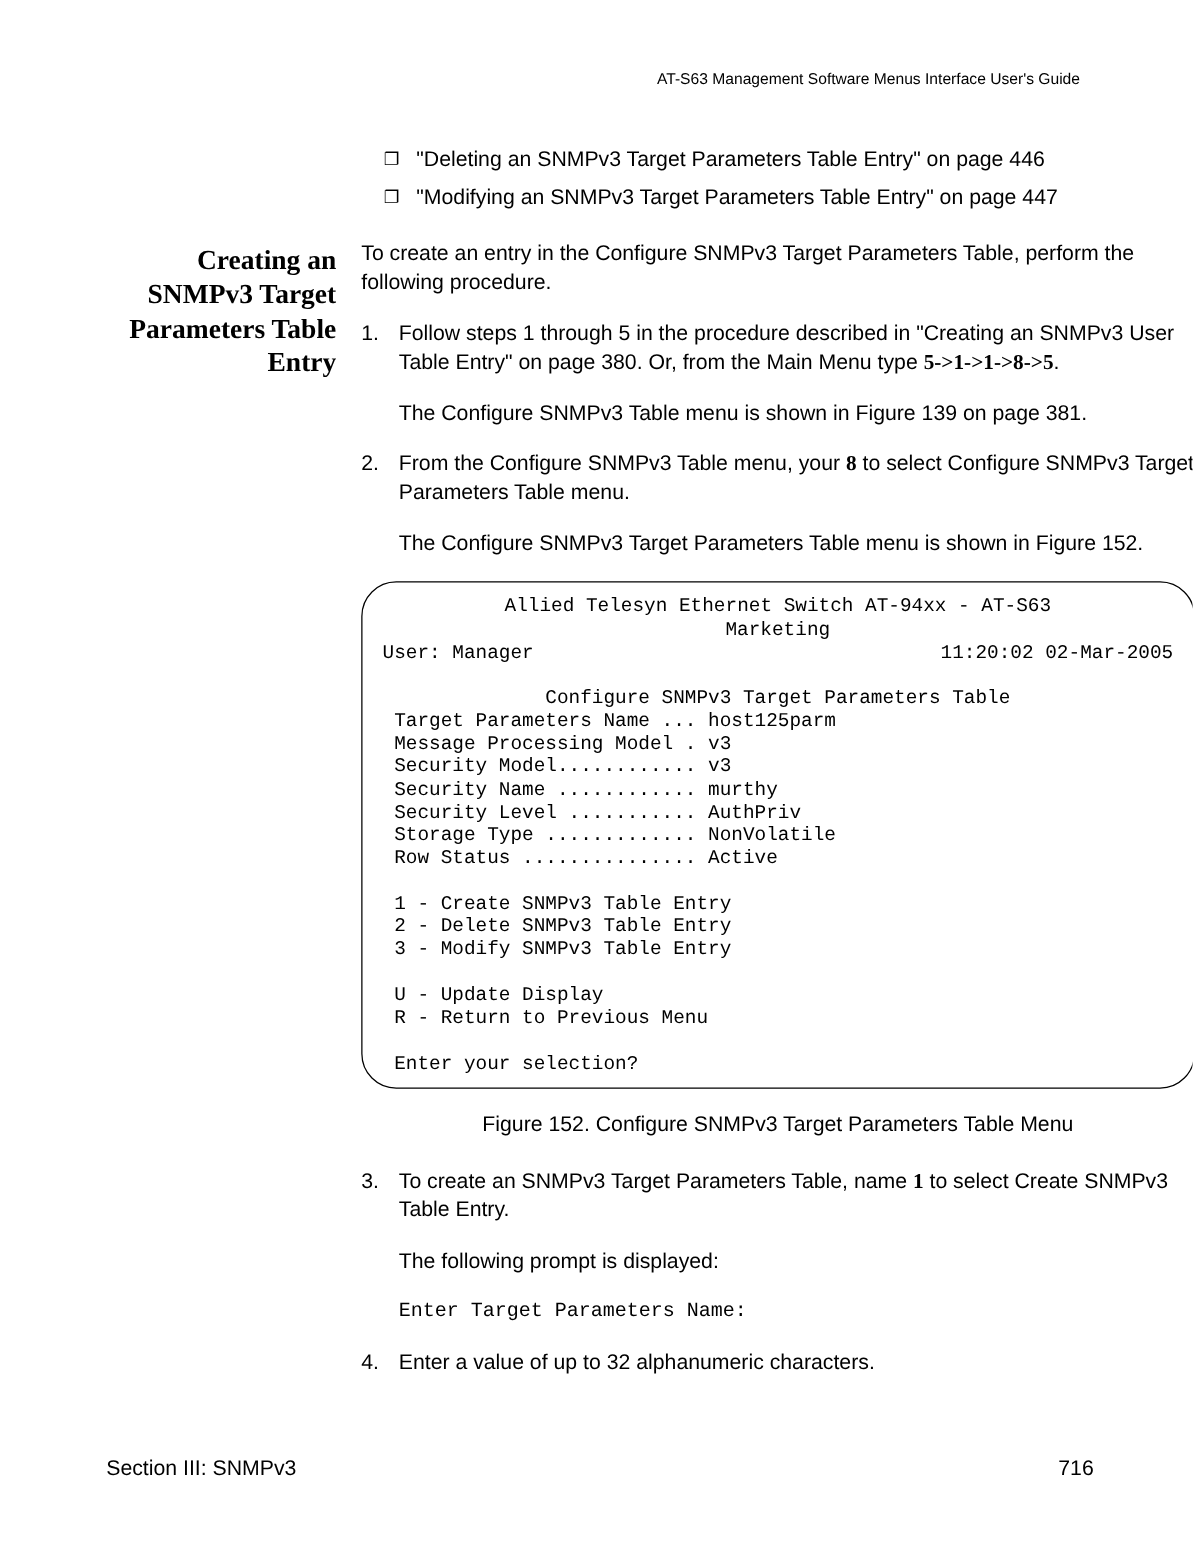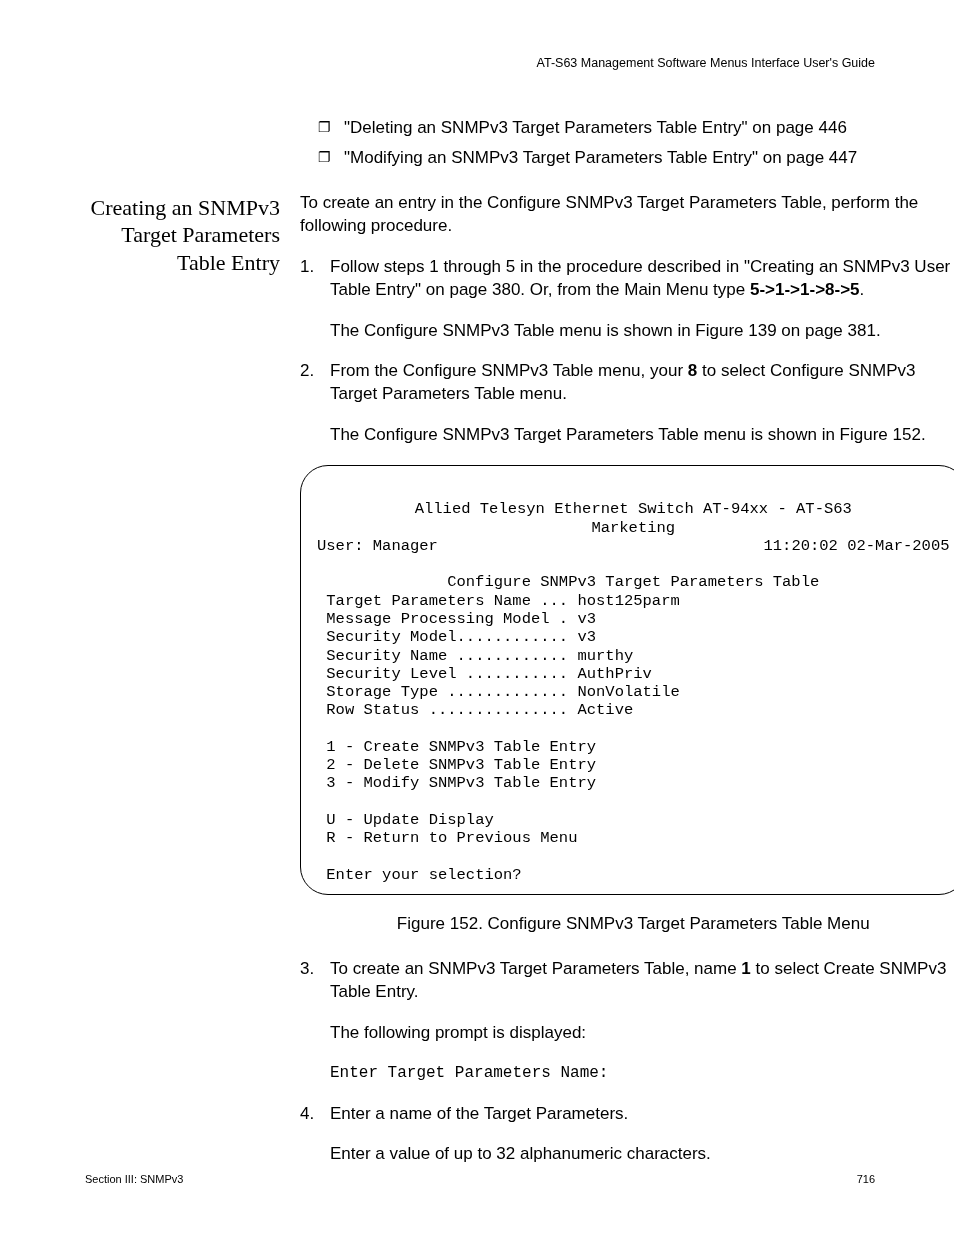--- a/index.html
+++ b/index.html
@@ -9,38 +9,38 @@
     height: 1235px;
     background: #fff;
     font-family: Arial, Helvetica, sans-serif;
     color: #000;
     position: relative;
     font-size: 17px;
     line-height: 1.35;
   }
   .page {
     position: absolute;
-    left: 85px;
+    left: 74px;
     top: 55px;
     width: 790px;
   }
   .running-head {
     font-size: 12.5px;
     text-align: right;
     margin-bottom: 45px;
   }
   .content-row {
     display: flex;
     align-items: flex-start;
   }
   .sidehead {
     width: 195px;
     flex: 0 0 195px;
     font-family: "Times New Roman", Times, serif;
-    font-weight: normal;
+    font-weight: bold;
     font-size: 22px;
     text-align: right;
     line-height: 1.25;
     padding-right: 20px;
     padding-top: 2px;
   }
   .main {
     flex: 1;
   }
   .bullet-list {
@@ -91,23 +91,23 @@
     font-family: "Courier New", Courier, monospace;
     font-size: 16px;
   }
   .footer {
     position: absolute;
     bottom: 48px;
     left: 85px;
     width: 790px;
     display: flex;
     justify-content: space-between;
-    font-size: 11px;
+    font-size: 17px;
   }
-  b { font-weight: bold; }
+  b { font-weight: bold; font-family: Liberation Serif, serif; }
 </style>
 </head>
 <body>
 
 <div class="page">
   <div class="running-head">AT-S63 Management Software Menus Interface User's Guide</div>
 
   <div class="content-row">
     <div class="sidehead"></div>
     <div class="main">
@@ -129,21 +129,21 @@
           <span>Follow steps 1 through 5 in the procedure described in "Creating an SNMPv3 User Table Entry" on page 380. Or, from the Main Menu type </span><b>5-&gt;1-&gt;1-&gt;8-&gt;5</b><span>.</span>
           <p class="para sub">The Configure SNMPv3 Table menu is shown in Figure 139 on page 381.</p>
         </li>
         <li>
           <span class="num">2.</span>
           <span>From the Configure SNMPv3 Table menu, your </span><b>8</b><span> to select Configure SNMPv3 Target Parameters Table menu.</span>
           <p class="para sub">The Configure SNMPv3 Target Parameters Table menu is shown in Figure 152.</p>
         </li>
       </ol>
 
-      <div class="menu-box"><div style="text-align:left;margin-top:24px;"><span style="display:inline-block;width:100%;text-align:center;"><span>Allied Telesyn Ethernet Switch AT-94xx - AT-S63</span></span>
+      <div class="menu-box"><div style="text-align:left;"><span style="display:inline-block;width:100%;text-align:center;"><span>Allied Telesyn Ethernet Switch AT-94xx - AT-S63</span></span>
 <span style="display:inline-block;width:100%;text-align:center;"><span>Marketing</span></span>
 <span>User: Manager</span>                                   <span>11:20:02 02-Mar-2005</span>
 
 <span style="display:inline-block;width:100%;text-align:center;"><span>Configure SNMPv3 Target Parameters Table</span></span>
  <span>Target Parameters Name ... host125parm</span>
  <span>Message Processing Model . v3</span>
  <span>Security Model............ v3</span>
  <span>Security Name ............ murthy</span>
  <span>Security Level ........... AuthPriv</span>
  <span>Storage Type ............. NonVolatile</span>
@@ -162,21 +162,20 @@
 
       <ol class="ol">
         <li>
           <span class="num">3.</span>
           <span>To create an SNMPv3 Target Parameters Table, name </span><b>1</b><span> to select Create SNMPv3 Table Entry.</span>
           <p class="para sub">The following prompt is displayed:</p>
           <p class="para prompt">Enter Target Parameters Name:</p>
         </li>
         <li>
           <span class="num">4.</span>
-          <span>Enter a name of the Target Parameters.</span>
           <p class="para sub">Enter a value of up to 32 alphanumeric characters.</p>
         </li>
       </ol>
 
     </div>
   </div>
 </div>
 
 <div class="footer">
   <span>Section III: SNMPv3</span>

